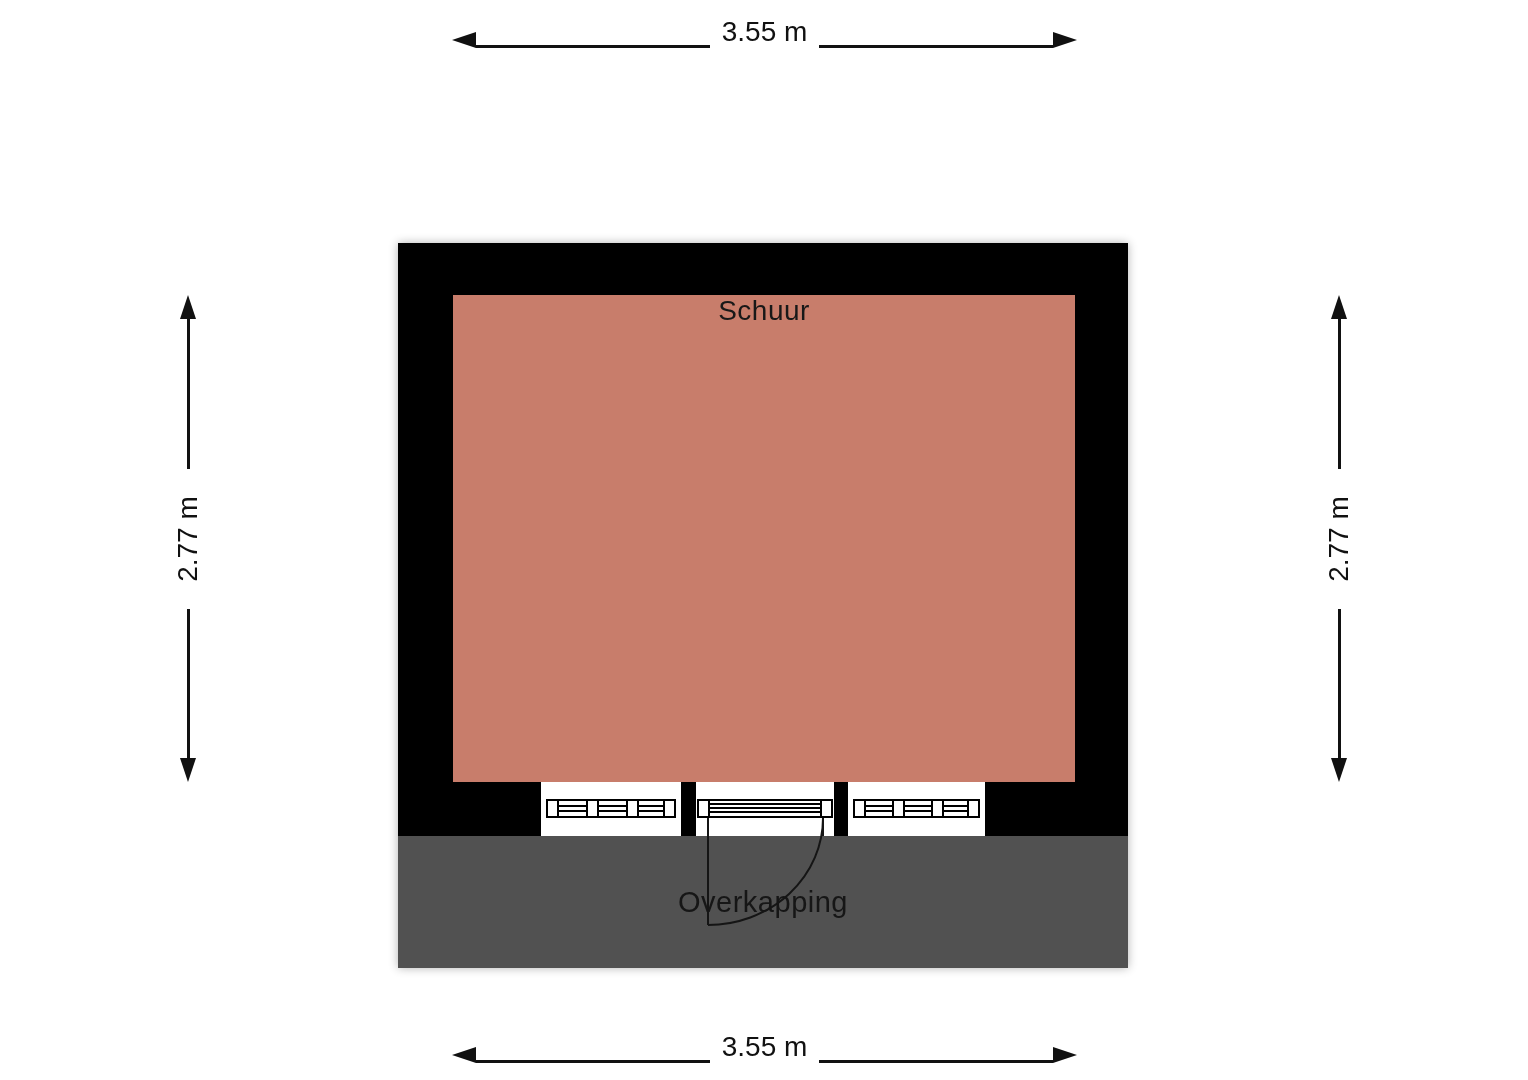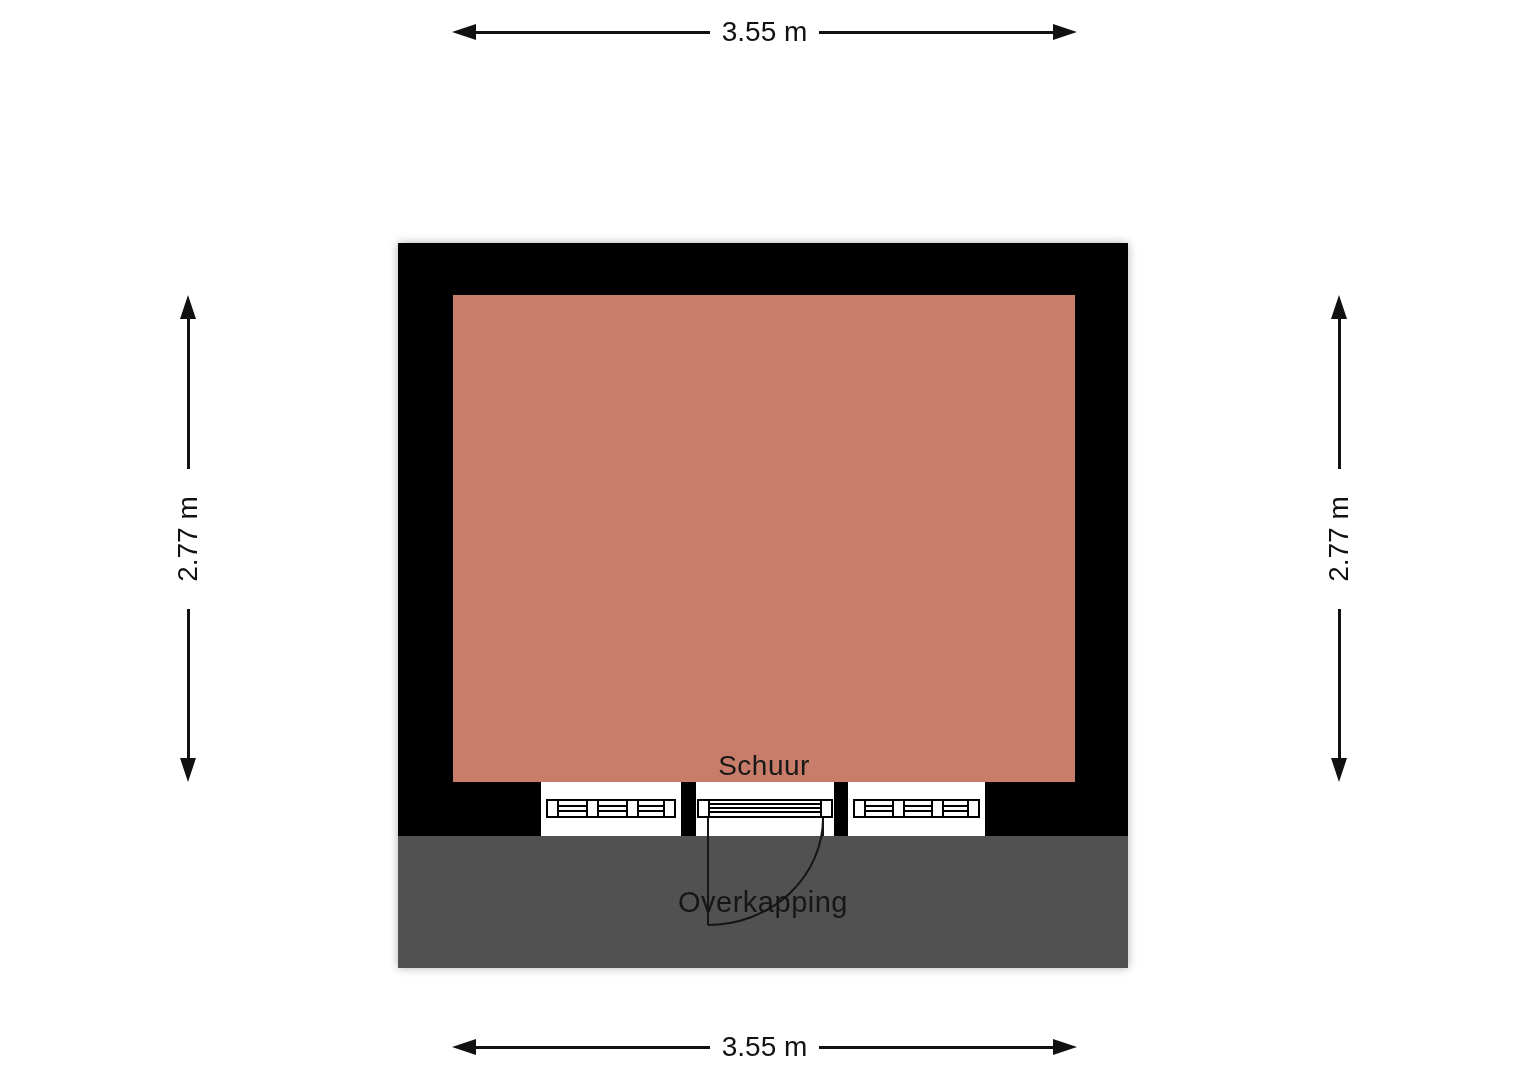--- a/index.html
+++ b/index.html
@@ -9,21 +9,21 @@
     font-family:"Liberation Sans","DejaVu Sans",sans-serif;
   }
 
   
   .plan { position:absolute; left:398px; top:243px; width:730px; height:725px;
           box-shadow:0 0 9px rgba(0,0,0,0.30); }
   .walls { position:absolute; left:0; top:0; width:730px; height:593px;
            background:var(--color-wall,#000); }
   .floor { position:absolute; left:55px; top:52px; width:622px; height:487px;
            background:var(--color-floor,#c87d6b);
-           display:flex; align-items:flex-end; justify-content:center; }
+           display:flex; align-items:flex-start; justify-content:center; }
   .room-label { font-size:28px; color:#181818; letter-spacing:0.5px; }
 
   
   .opening { position:absolute; top:539px; height:54px; background:#fff; }
   .opening.win-left  { left:143px; width:140px; }
   .opening.door-open { left:298px; width:138px; }
   .opening.win-right { left:450px; width:137px; }
 
   .band { position:absolute; top:17px; height:19px; box-sizing:border-box;
           border:2px solid #000; background:#fff; }
@@ -39,21 +39,21 @@
 
   .door-svg { position:absolute; left:0; top:0; width:730px; height:725px;
               pointer-events:none; }
 
   .canopy { position:absolute; left:0; top:593px; width:730px; height:132px;
             background:var(--color-canopy,#515151);
             display:flex; align-items:center; justify-content:center; }
   .canopy-label { font-size:29px; color:#161616; letter-spacing:0.5px; }
 
   
-  .hdim { position:absolute; display:flex; align-items:center; height:32px; }
+  .hdim { position:absolute; display:flex; align-items:flex-end; height:32px; }
   .hdim.top    { left:452px; top:16px;   width:625px; }
   .hdim.bottom { left:452px; top:1031px; width:625px; }
   .vdim { position:absolute; display:flex; flex-direction:column; align-items:center; width:40px; }
   .vdim.left  { left:168px;  top:295px; height:487px; }
   .vdim.right { left:1319px; top:295px; height:487px; }
 
   .tri { width:0; height:0; }
   .tri.left  { border-top:8px solid transparent; border-bottom:8px solid transparent;
                border-right:24px solid var(--color-dimension,#111); }
   .tri.right { border-top:8px solid transparent; border-bottom:8px solid transparent;

